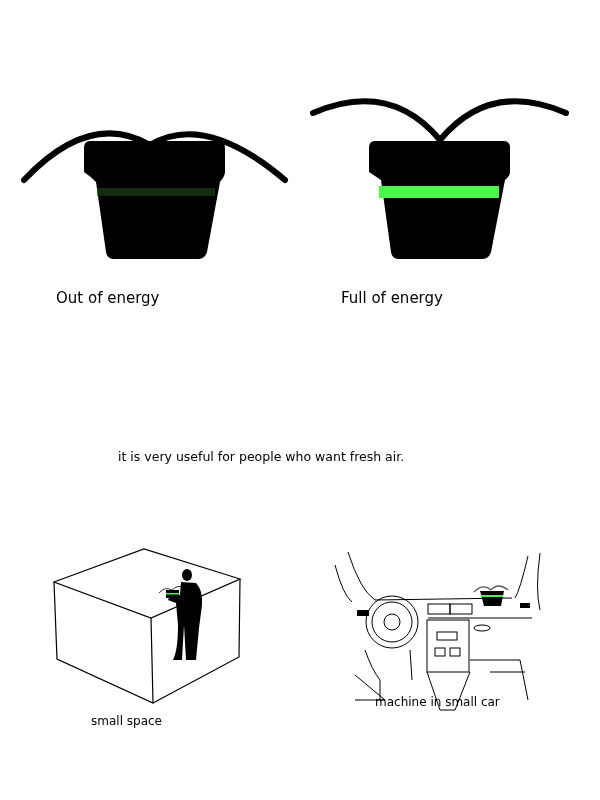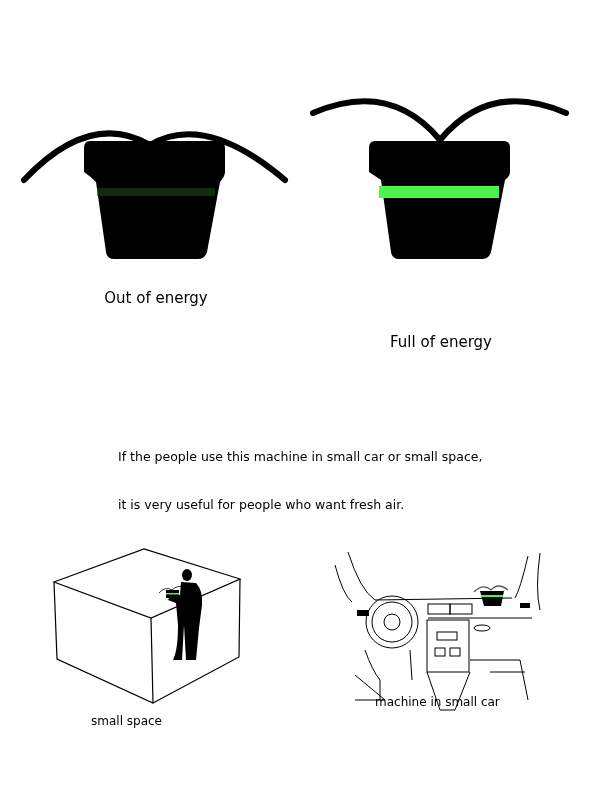--- a/index.html
+++ b/index.html
@@ -1,19 +1,19 @@
 <!DOCTYPE html>
 <html><head>
   <meta charset="utf-8">
   <style>
     html, body { margin: 0; padding: 0; background: #ffffff; }
     body { width: 600px; height: 800px; position: relative; overflow: hidden;
            font-family: "DejaVu Sans", sans-serif; color: #000; }
     .abs { position: absolute; }
-    .label { font-size: 15px; text-align: center; }
+    .label { font-size: 15px; text-align: left; }
     .small-label { font-size: 12px; }
     .desc { font-size: 12.5px; line-height: 16px; white-space: pre; }
     svg { position: absolute; overflow: visible; }
   </style>
 </head>
 <body>
 
 <div>
   <svg style="left:0;top:0" width="600" height="800">
     <path d="M24,180 Q90,110 150,145 Q205,112 285,180" fill="none" stroke="#000" stroke-width="6" stroke-linecap="round"></path>
@@ -23,25 +23,24 @@
   <div class="abs label" style="left:56px;top:289px;width:200px;">Out of energy</div>
 </div>
 
 <div>
   <svg style="left:0;top:0" width="600" height="800">
     <path d="M313,113 Q390,80 440,140" fill="none" stroke="#000" stroke-width="6" stroke-linecap="round"></path>
     <path d="M440,140 Q490,80 566,113" fill="none" stroke="#000" stroke-width="6" stroke-linecap="round"></path>
     <path d="M375,141 L504,141 Q510,141 510,148 L510,172 Q510,176 505,180 L491,252 Q489,259 482,259 L399,259 Q392,259 391,252 L381,180 Q375,176 369,172 L369,148 Q369,141 375,141 Z" fill="#000"></path>
     <rect x="379" y="186" width="120" height="12" fill="#4cf54c"></rect>
   </svg>
-  <div class="abs label" style="left:341px;top:289px;width:200px;margin-top:44px;">Full of energy</div>
+  <div class="abs label" style="left:341px;top:289px;width:200px;">Full of energy</div>
 </div>
 
 <div class="abs desc" style="left:118px;top:417px;">
-  <div>If the people use this machine in small car or small space,</div>
   <div>it is very useful for people who want fresh air.</div>
 </div>
 
 <div>
   <svg style="left:0;top:0" width="600" height="800">
     <g fill="none" stroke="#000" stroke-width="1.2">
       <path d="M54,582 L144,549 L240,579 L151,618 Z"></path>
       <path d="M54,582 L57,659 L153,703 L151,618"></path>
       <path d="M240,579 L239,657 L153,703"></path>
     </g>

